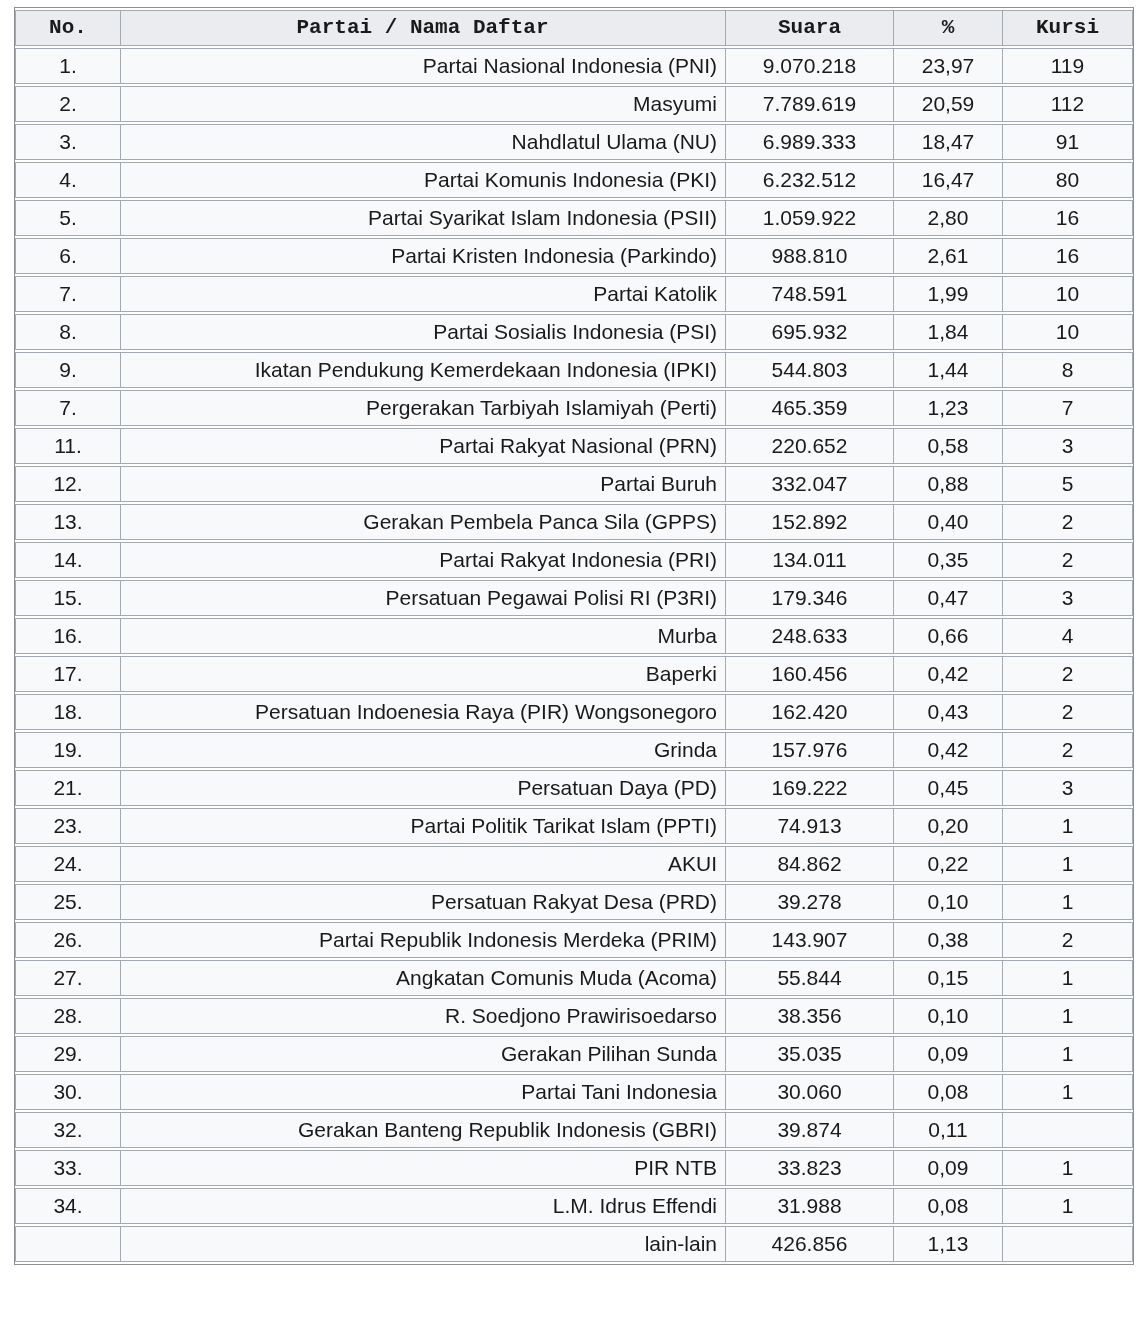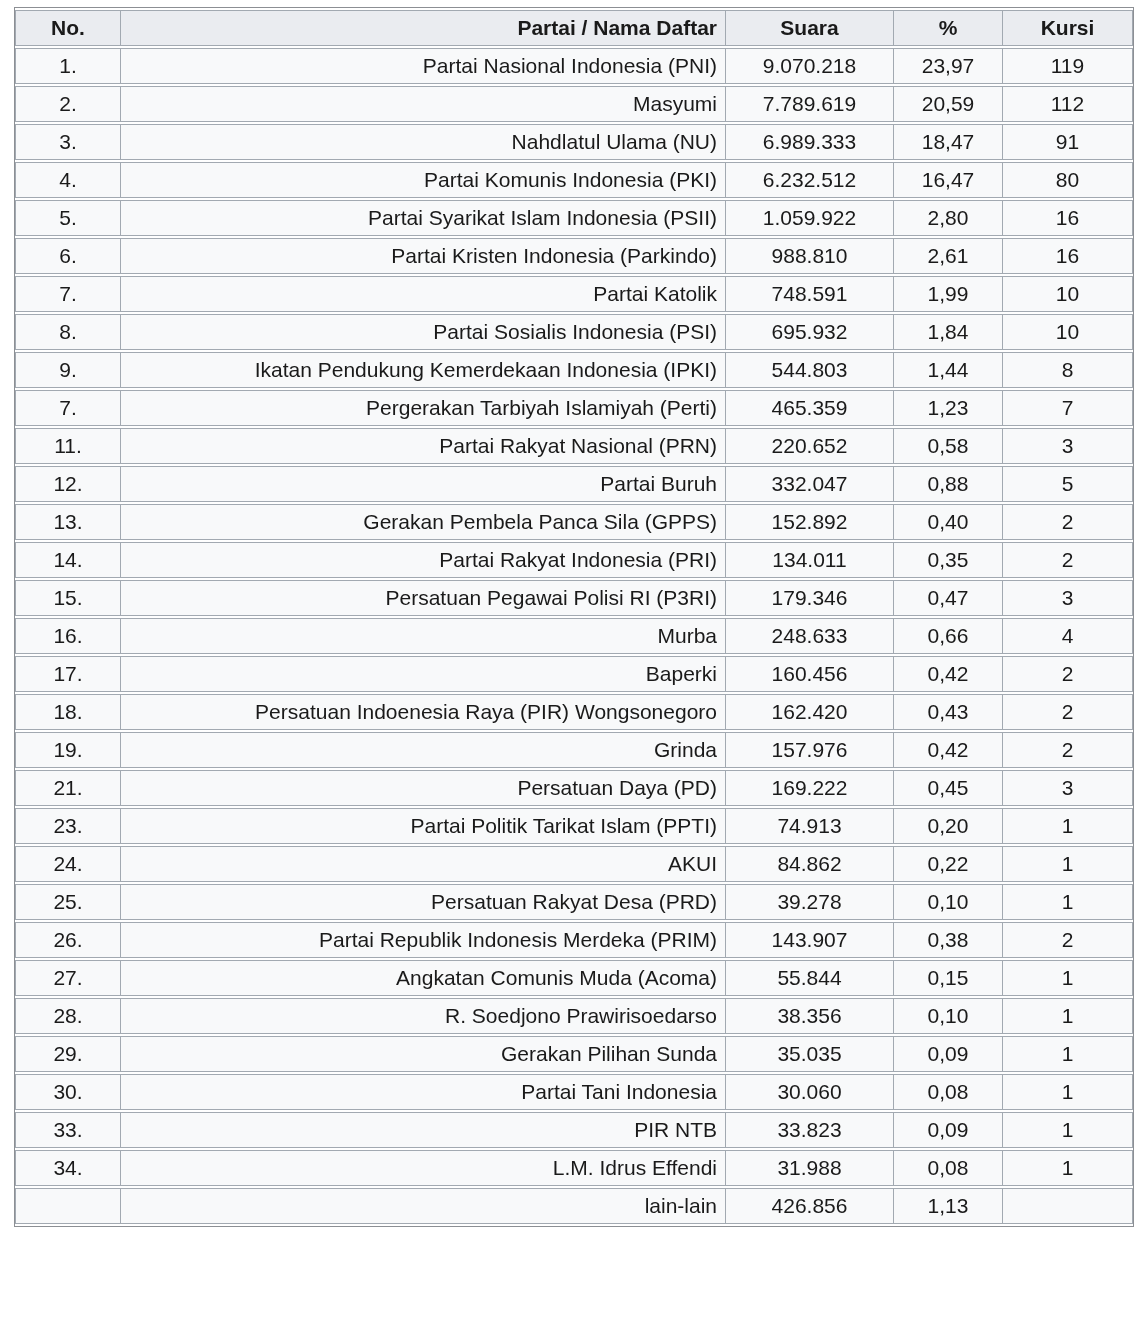--- a/index.html
+++ b/index.html
@@ -38,22 +38,23 @@
     overflow: hidden;
     white-space: nowrap;
     box-sizing: content-box;
   }
   th:first-child, td:first-child { border-left: 1px solid #a2a9b1; }
 
   th {
     background: #eaecf0;
     font-weight: bold;
     text-align: center;
-  }
-  th.h-party { text-align: right; padding-left: 7px; }
+    font-family: Liberation Mono, monospace;
+  }
+  th.h-party { text-align: center; padding-left: 7px; }
 
   td { background: #f8f9fa; text-align: center; }
   td.c-party { text-align: right; padding-left: 7px; }
 </style>
 </head>
 <body>
 
 <div class="page">
   <table class="results">
     <colgroup>
@@ -264,20 +265,27 @@
           <td class="c-seats">1</td>
         </tr>
         <tr>
           <td class="c-no">30.</td>
           <td class="c-party">Partai Tani Indonesia</td>
           <td class="c-votes">30.060</td>
           <td class="c-pct">0,08</td>
           <td class="c-seats">1</td>
         </tr>
         <tr>
+          <td class="c-no">32.</td>
+          <td class="c-party">Gerakan Banteng Republik Indonesis (GBRI)</td>
+          <td class="c-votes">39.874</td>
+          <td class="c-pct">0,11</td>
+          <td class="c-seats"></td>
+        </tr>
+        <tr>
           <td class="c-no">33.</td>
           <td class="c-party">PIR NTB</td>
           <td class="c-votes">33.823</td>
           <td class="c-pct">0,09</td>
           <td class="c-seats">1</td>
         </tr>
         <tr>
           <td class="c-no">34.</td>
           <td class="c-party">L.M. Idrus Effendi</td>
           <td class="c-votes">31.988</td>

